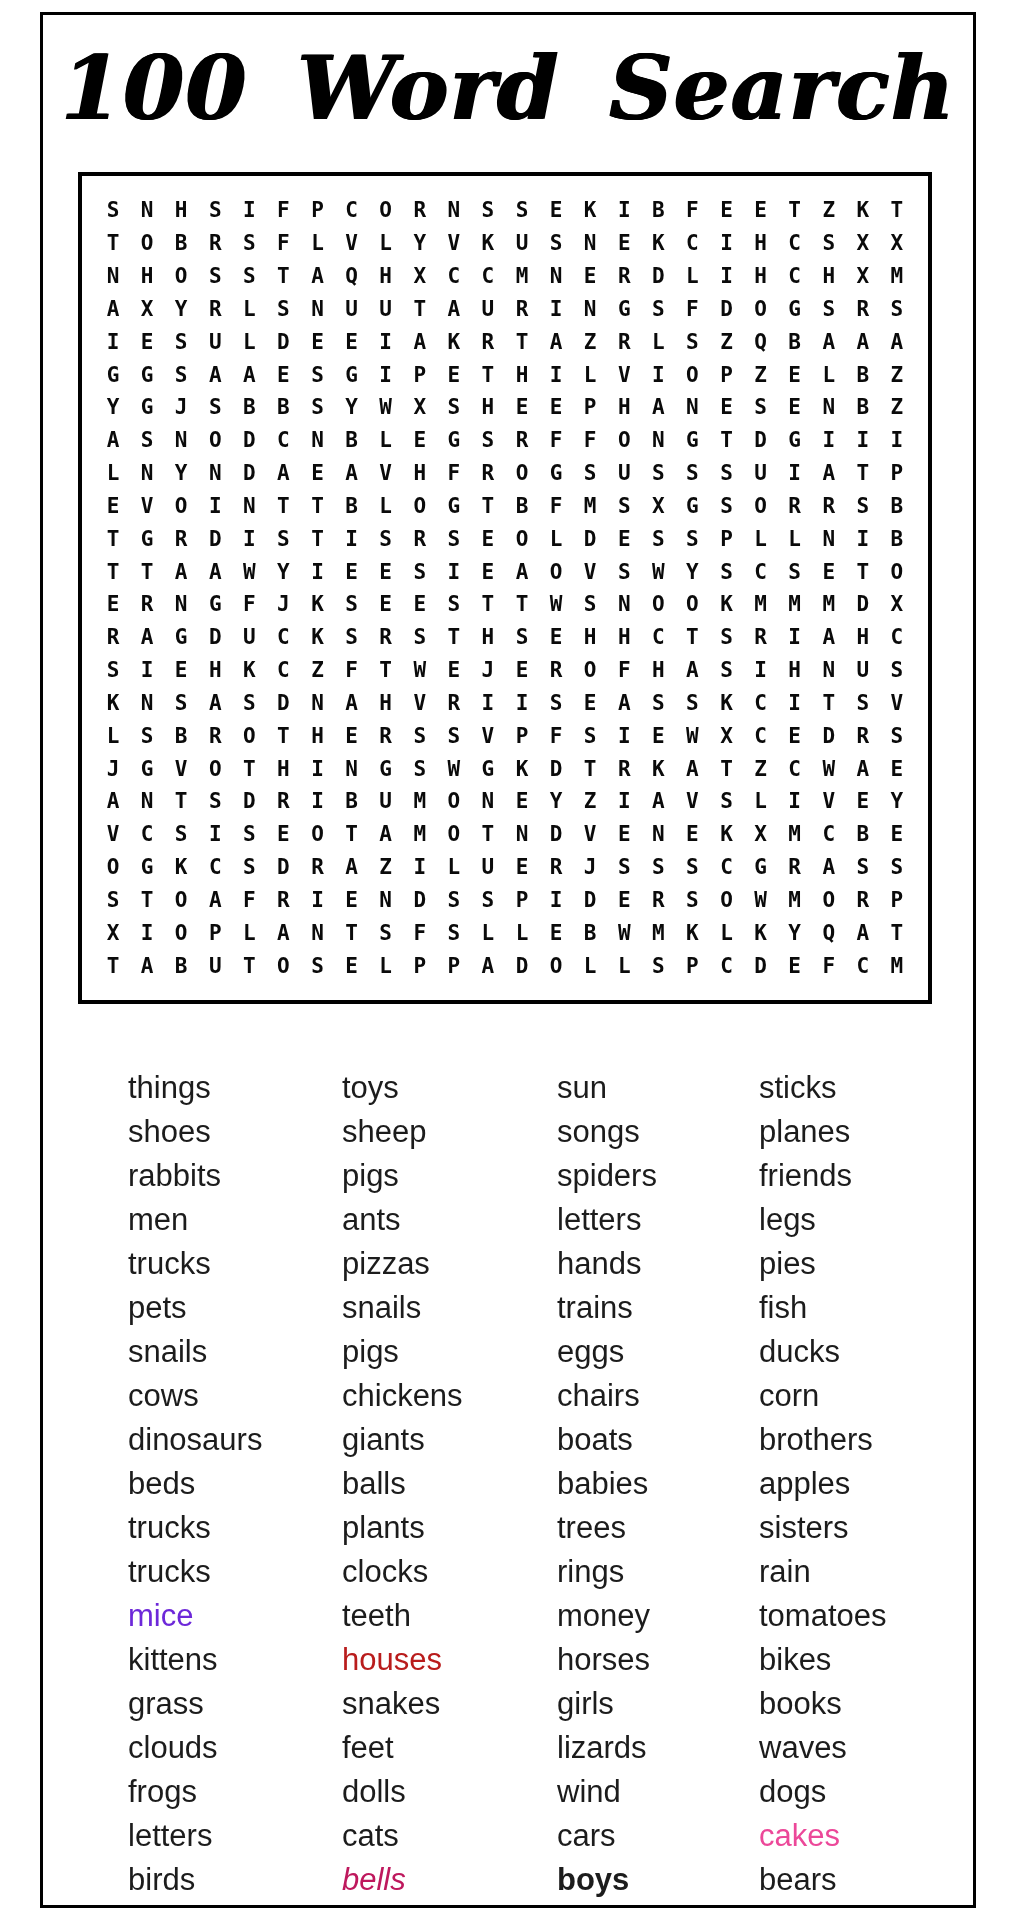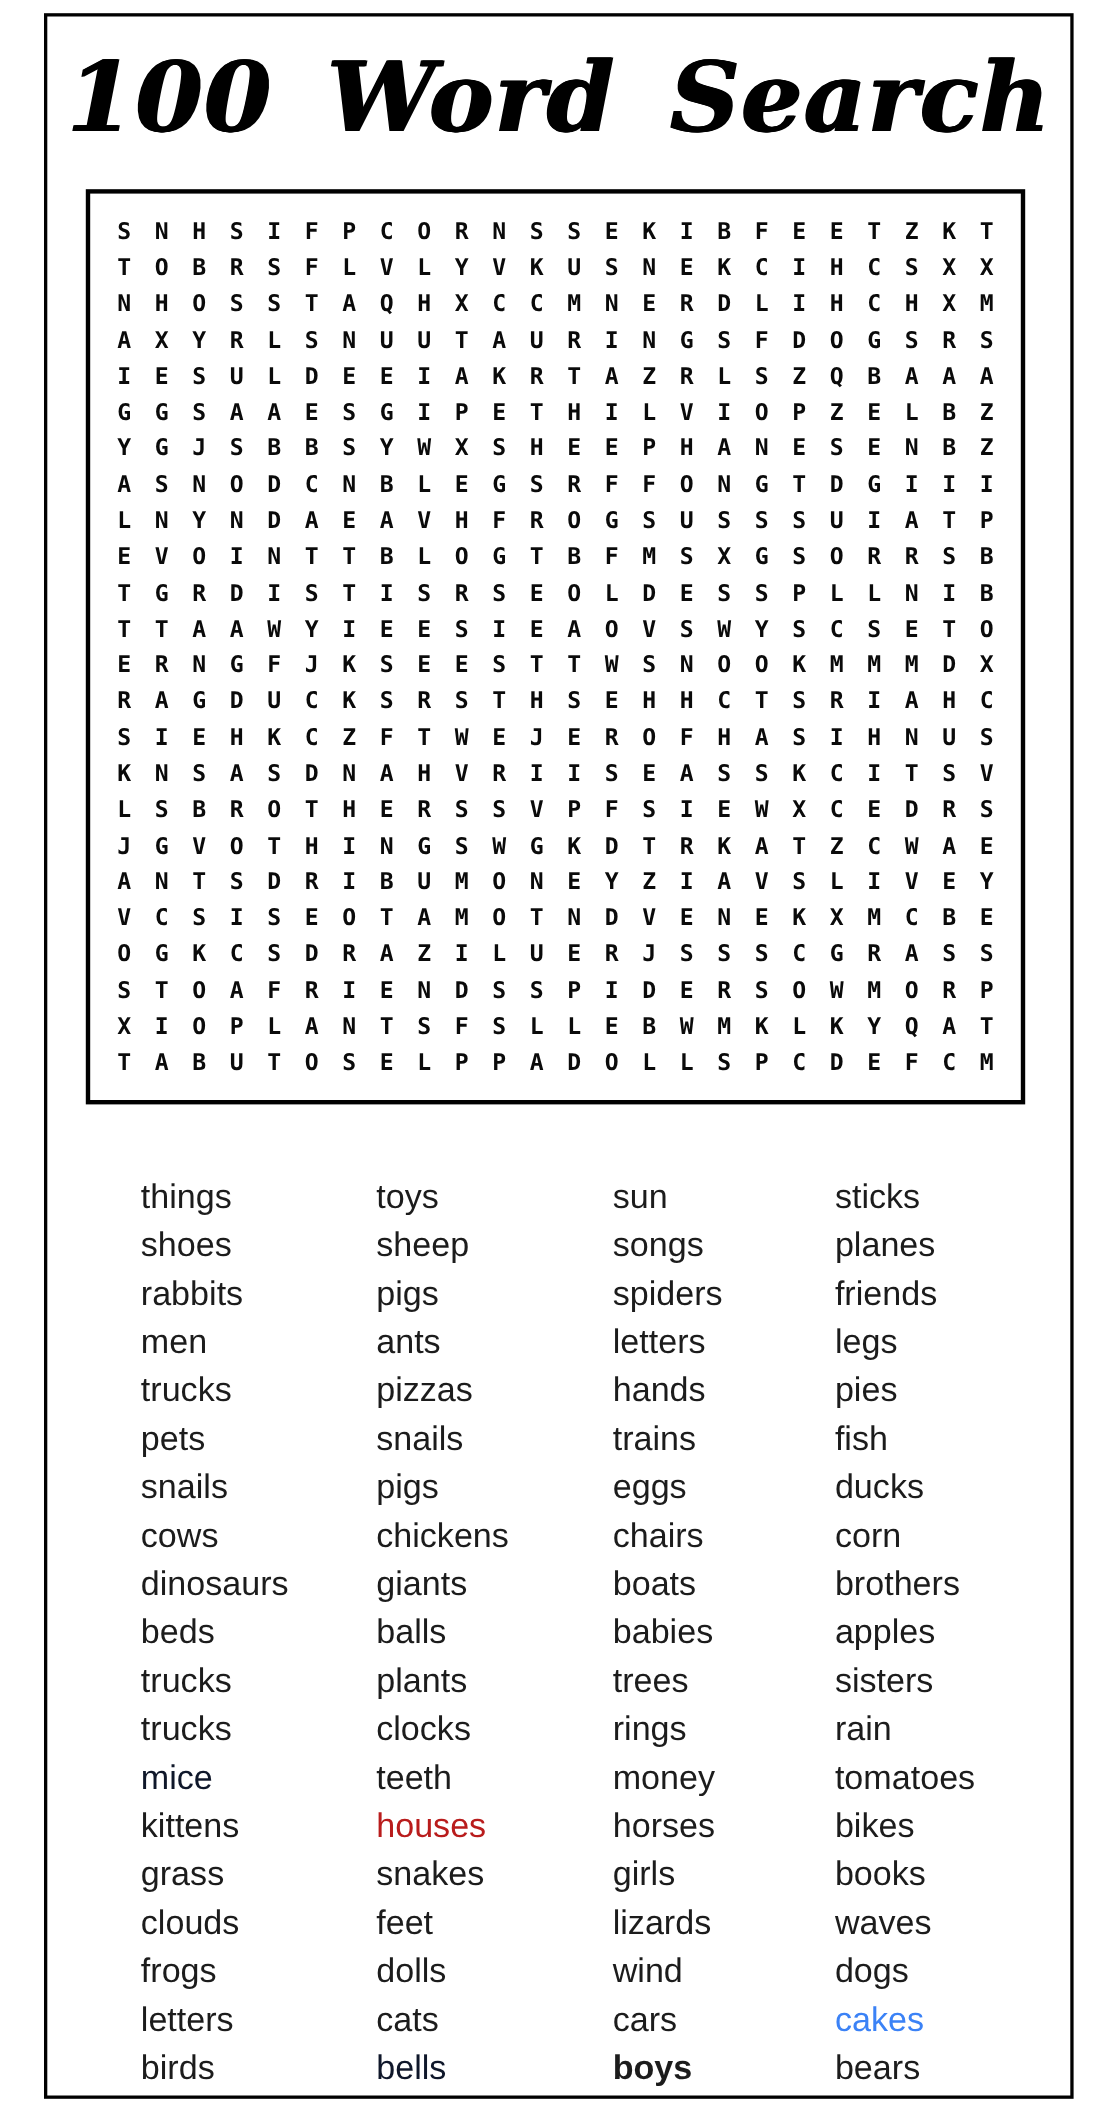--- a/index.html
+++ b/index.html
@@ -636,21 +636,21 @@
     <div class="word" style="color: rgb(28, 28, 28);">rabbits</div>
     <div class="word" style="color: rgb(28, 28, 28);">men</div>
     <div class="word" style="color: rgb(28, 28, 28);">trucks</div>
     <div class="word" style="color: rgb(28, 28, 28);">pets</div>
     <div class="word" style="color: rgb(28, 28, 28);">snails</div>
     <div class="word" style="color: rgb(28, 28, 28);">cows</div>
     <div class="word" style="color: rgb(28, 28, 28);">dinosaurs</div>
     <div class="word" style="color: rgb(28, 28, 28);">beds</div>
     <div class="word" style="color: rgb(28, 28, 28);">trucks</div>
     <div class="word" style="color: rgb(28, 28, 28);">trucks</div>
-    <div class="word" style="color: #0f172a;">mice</div>
+    <div class="word" style="color: #6d28d9;">mice</div>
     <div class="word" style="color: rgb(28, 28, 28);">kittens</div>
     <div class="word" style="color: rgb(28, 28, 28);">grass</div>
     <div class="word" style="color: rgb(28, 28, 28);">clouds</div>
     <div class="word" style="color: rgb(28, 28, 28);">frogs</div>
     <div class="word" style="color: rgb(28, 28, 28);">letters</div>
     <div class="word" style="color: rgb(28, 28, 28);">birds</div>
   </div>
 <div class="word-col col-1">
     <div class="word" style="color: rgb(28, 28, 28);">toys</div>
     <div class="word" style="color: rgb(28, 28, 28);">sheep</div>
@@ -663,21 +663,21 @@
     <div class="word" style="color: rgb(28, 28, 28);">giants</div>
     <div class="word" style="color: rgb(28, 28, 28);">balls</div>
     <div class="word" style="color: rgb(28, 28, 28);">plants</div>
     <div class="word" style="color: rgb(28, 28, 28);">clocks</div>
     <div class="word" style="color: rgb(28, 28, 28);">teeth</div>
     <div class="word" style="color: #b91c1c;">houses</div>
     <div class="word" style="color: rgb(28, 28, 28);">snakes</div>
     <div class="word" style="color: rgb(28, 28, 28);">feet</div>
     <div class="word" style="color: rgb(28, 28, 28);">dolls</div>
     <div class="word" style="color: rgb(28, 28, 28);">cats</div>
-    <div class="word" style="color: #0f172a;">bells</div>
+    <div class="word" style="color: #be185d; font-style: italic;">bells</div>
   </div>
 <div class="word-col col-2">
     <div class="word" style="color: rgb(28, 28, 28);">sun</div>
     <div class="word" style="color: rgb(28, 28, 28);">songs</div>
     <div class="word" style="color: rgb(28, 28, 28);">spiders</div>
     <div class="word" style="color: rgb(28, 28, 28);">letters</div>
     <div class="word" style="color: rgb(28, 28, 28);">hands</div>
     <div class="word" style="color: rgb(28, 28, 28);">trains</div>
     <div class="word" style="color: rgb(28, 28, 28);">eggs</div>
     <div class="word" style="color: rgb(28, 28, 28);">chairs</div>
@@ -704,15 +704,15 @@
     <div class="word" style="color: rgb(28, 28, 28);">corn</div>
     <div class="word" style="color: rgb(28, 28, 28);">brothers</div>
     <div class="word" style="color: rgb(28, 28, 28);">apples</div>
     <div class="word" style="color: rgb(28, 28, 28);">sisters</div>
     <div class="word" style="color: rgb(28, 28, 28);">rain</div>
     <div class="word" style="color: rgb(28, 28, 28);">tomatoes</div>
     <div class="word" style="color: rgb(28, 28, 28);">bikes</div>
     <div class="word" style="color: rgb(28, 28, 28);">books</div>
     <div class="word" style="color: rgb(28, 28, 28);">waves</div>
     <div class="word" style="color: rgb(28, 28, 28);">dogs</div>
-    <div class="word" style="color: #3b82f6;">cakes</div>
+    <div class="word" style="color: #ec4899;">cakes</div>
     <div class="word" style="color: rgb(28, 28, 28);">bears</div>
   </div>
 
 </body></html>

